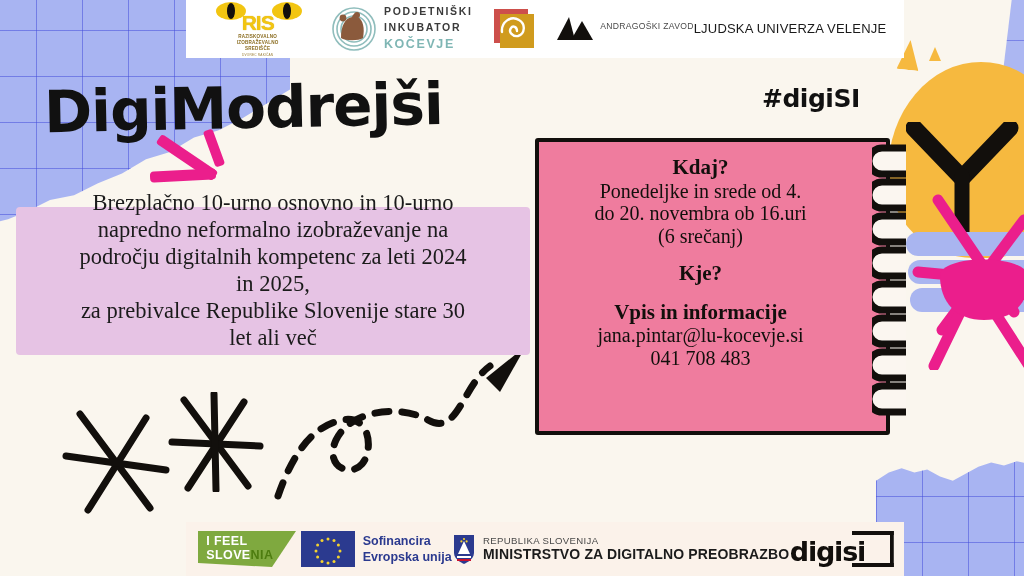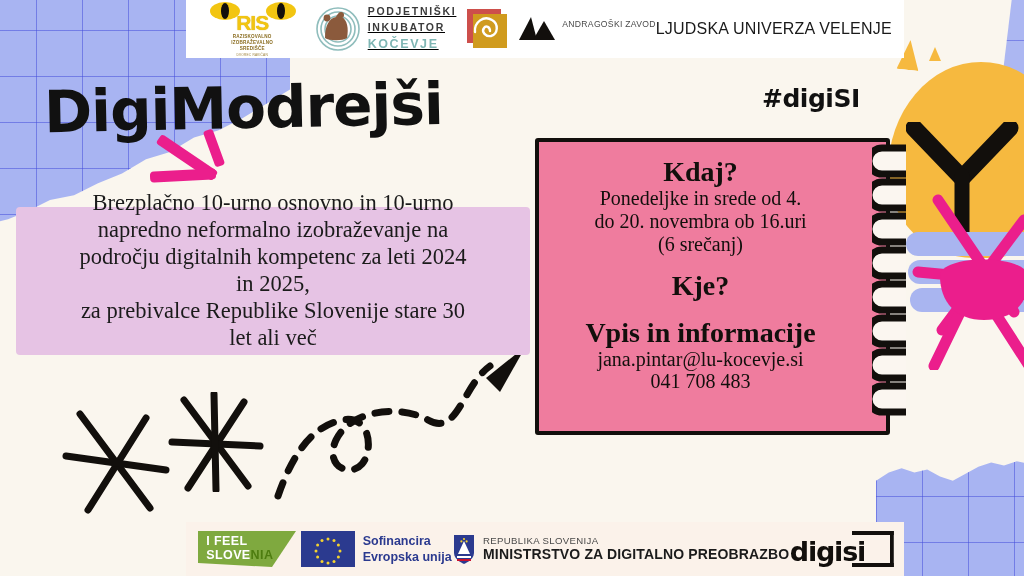--- a/index.html
+++ b/index.html
@@ -94,40 +94,40 @@
   .ris-word { font-family:"Liberation Sans", sans-serif; font-weight:bold;
     font-size:21px; color:#F2C511; letter-spacing:-1px; margin-top:11px;
     line-height:1; text-shadow:0 0 1px #caa00a; }
   .ris-sub { font-family:"Liberation Sans", sans-serif; font-size:4.6px;
     color:#8a6c1f; font-weight:bold; text-align:center; line-height:1.34;
     margin-top:1px; letter-spacing:.2px; }
   .ris-sub2 { font-size:3.2px; color:#9a7d35; font-weight:normal; }
 
   
   .pik-wrap { display:flex; align-items:center; gap:7px; }
-  .pik-text { font-family:"Liberation Sans", sans-serif; line-height:1.5;text-decoration:underline; }
+  .pik-text { font-family:"Liberation Sans", sans-serif; line-height:1.5; }
   .pik-l1, .pik-l2 { font-size:10.5px; letter-spacing:1.7px; color:#3b3b3b; font-weight:bold; }
   .pik-l3 { font-size:12.5px; letter-spacing:1.6px; color:#7FB6B4; font-weight:bold; }
 
   
   .luk-wrap { display:flex; align-items:center; gap:7px; }
   .luk-sq { position:relative; width:44px; height:44px; }
   .luk-text { display:flex; flex-direction:column; }
   .luk-main { font-family:"Liberation Serif", serif; font-size:19px;
     letter-spacing:3.5px; color:#2a2a2a; line-height:1; }
   .luk-lines { font-family:"Liberation Serif", serif; font-size:8.2px;
     letter-spacing:.7px; color:#3a3a3a; line-height:1.35;
     border-left:1.4px solid #555; padding-left:4px; margin-top:2px; }
 
   
   .az-wrap { display:flex; align-items:center; gap:5px; }
   .az-text { display:flex; flex-direction:row; line-height:1.15; }
   .az-l1 { font-family:"Liberation Sans", sans-serif; font-size:8.6px;
     letter-spacing:.3px; color:#4a4a4a; }
-  .az-l2 { font-family:"Liberation Sans", sans-serif; font-size:16px;
+  .az-l2 { font-family:"Liberation Sans", sans-serif; font-size:13px;
     color:#1a1a1a; letter-spacing:.2px; }
 
   
   #title {
     position:absolute; left:44px; top:74px;
     font-family:"DejaVu Sans", sans-serif; font-weight:bold;
     font-size:58px; color:#111111; letter-spacing:-1px;
     transform:rotate(-1.2deg); white-space:nowrap; z-index:6;
   }
   #title-underline1 {
@@ -168,21 +168,21 @@
   
   #pink-card {
     position:absolute; left:535px; top:138px; width:355px; height:297px;
     background:#EF7C9E; border:4px solid #120F0C; border-radius:3px;
     z-index:8; padding:14px 40px 10px 16px;
     display:flex; flex-direction:column; align-items:center;
     justify-content:flex-start;
   }
   .pc-h {
     font-family:"Liberation Serif", serif; font-weight:bold;
-    font-size:28px; color:#120F0C; text-align:center; line-height:1.12;
+    font-size:21px; color:#120F0C; text-align:center; line-height:1.12;
   }
   .pc-b {
     font-family:"Liberation Serif", serif; font-size:20px;
     color:#120F0C; text-align:center; line-height:1.13;
     white-space:pre-line;
   }
   .pc-gap { height:15px; }
   #spiral { position:absolute; left:872px; top:134px; width:56px; height:306px; z-index:9; }
 
   

